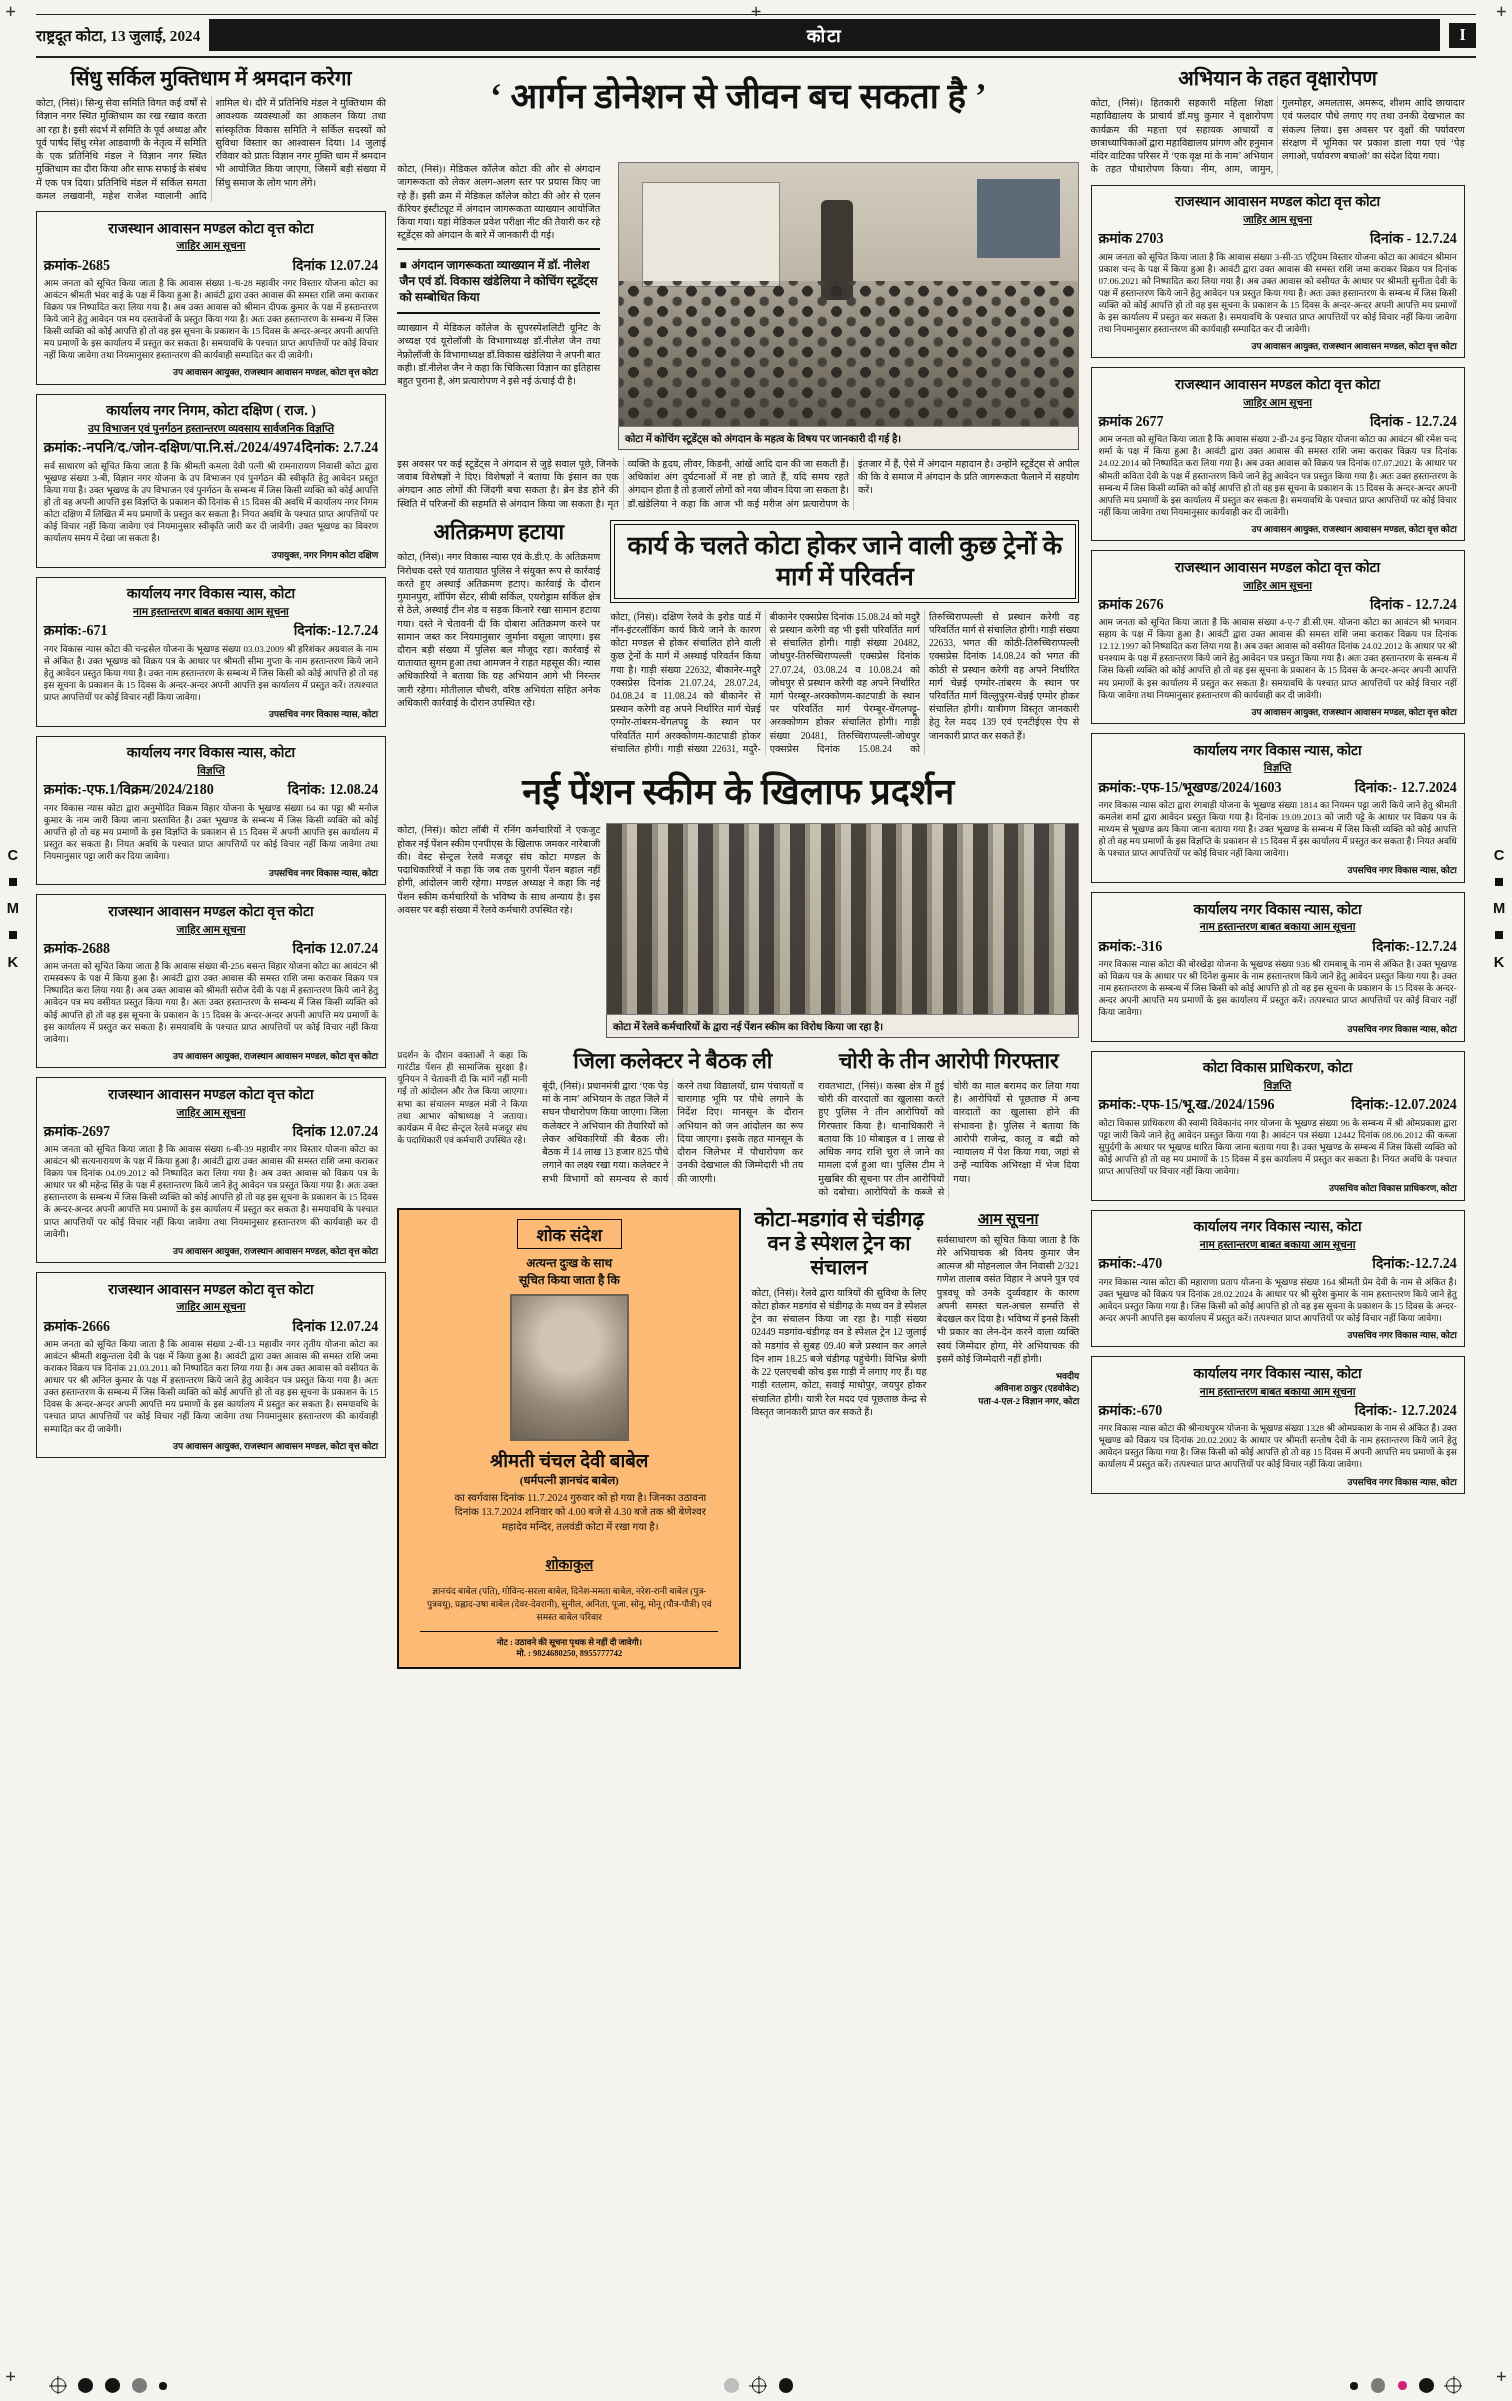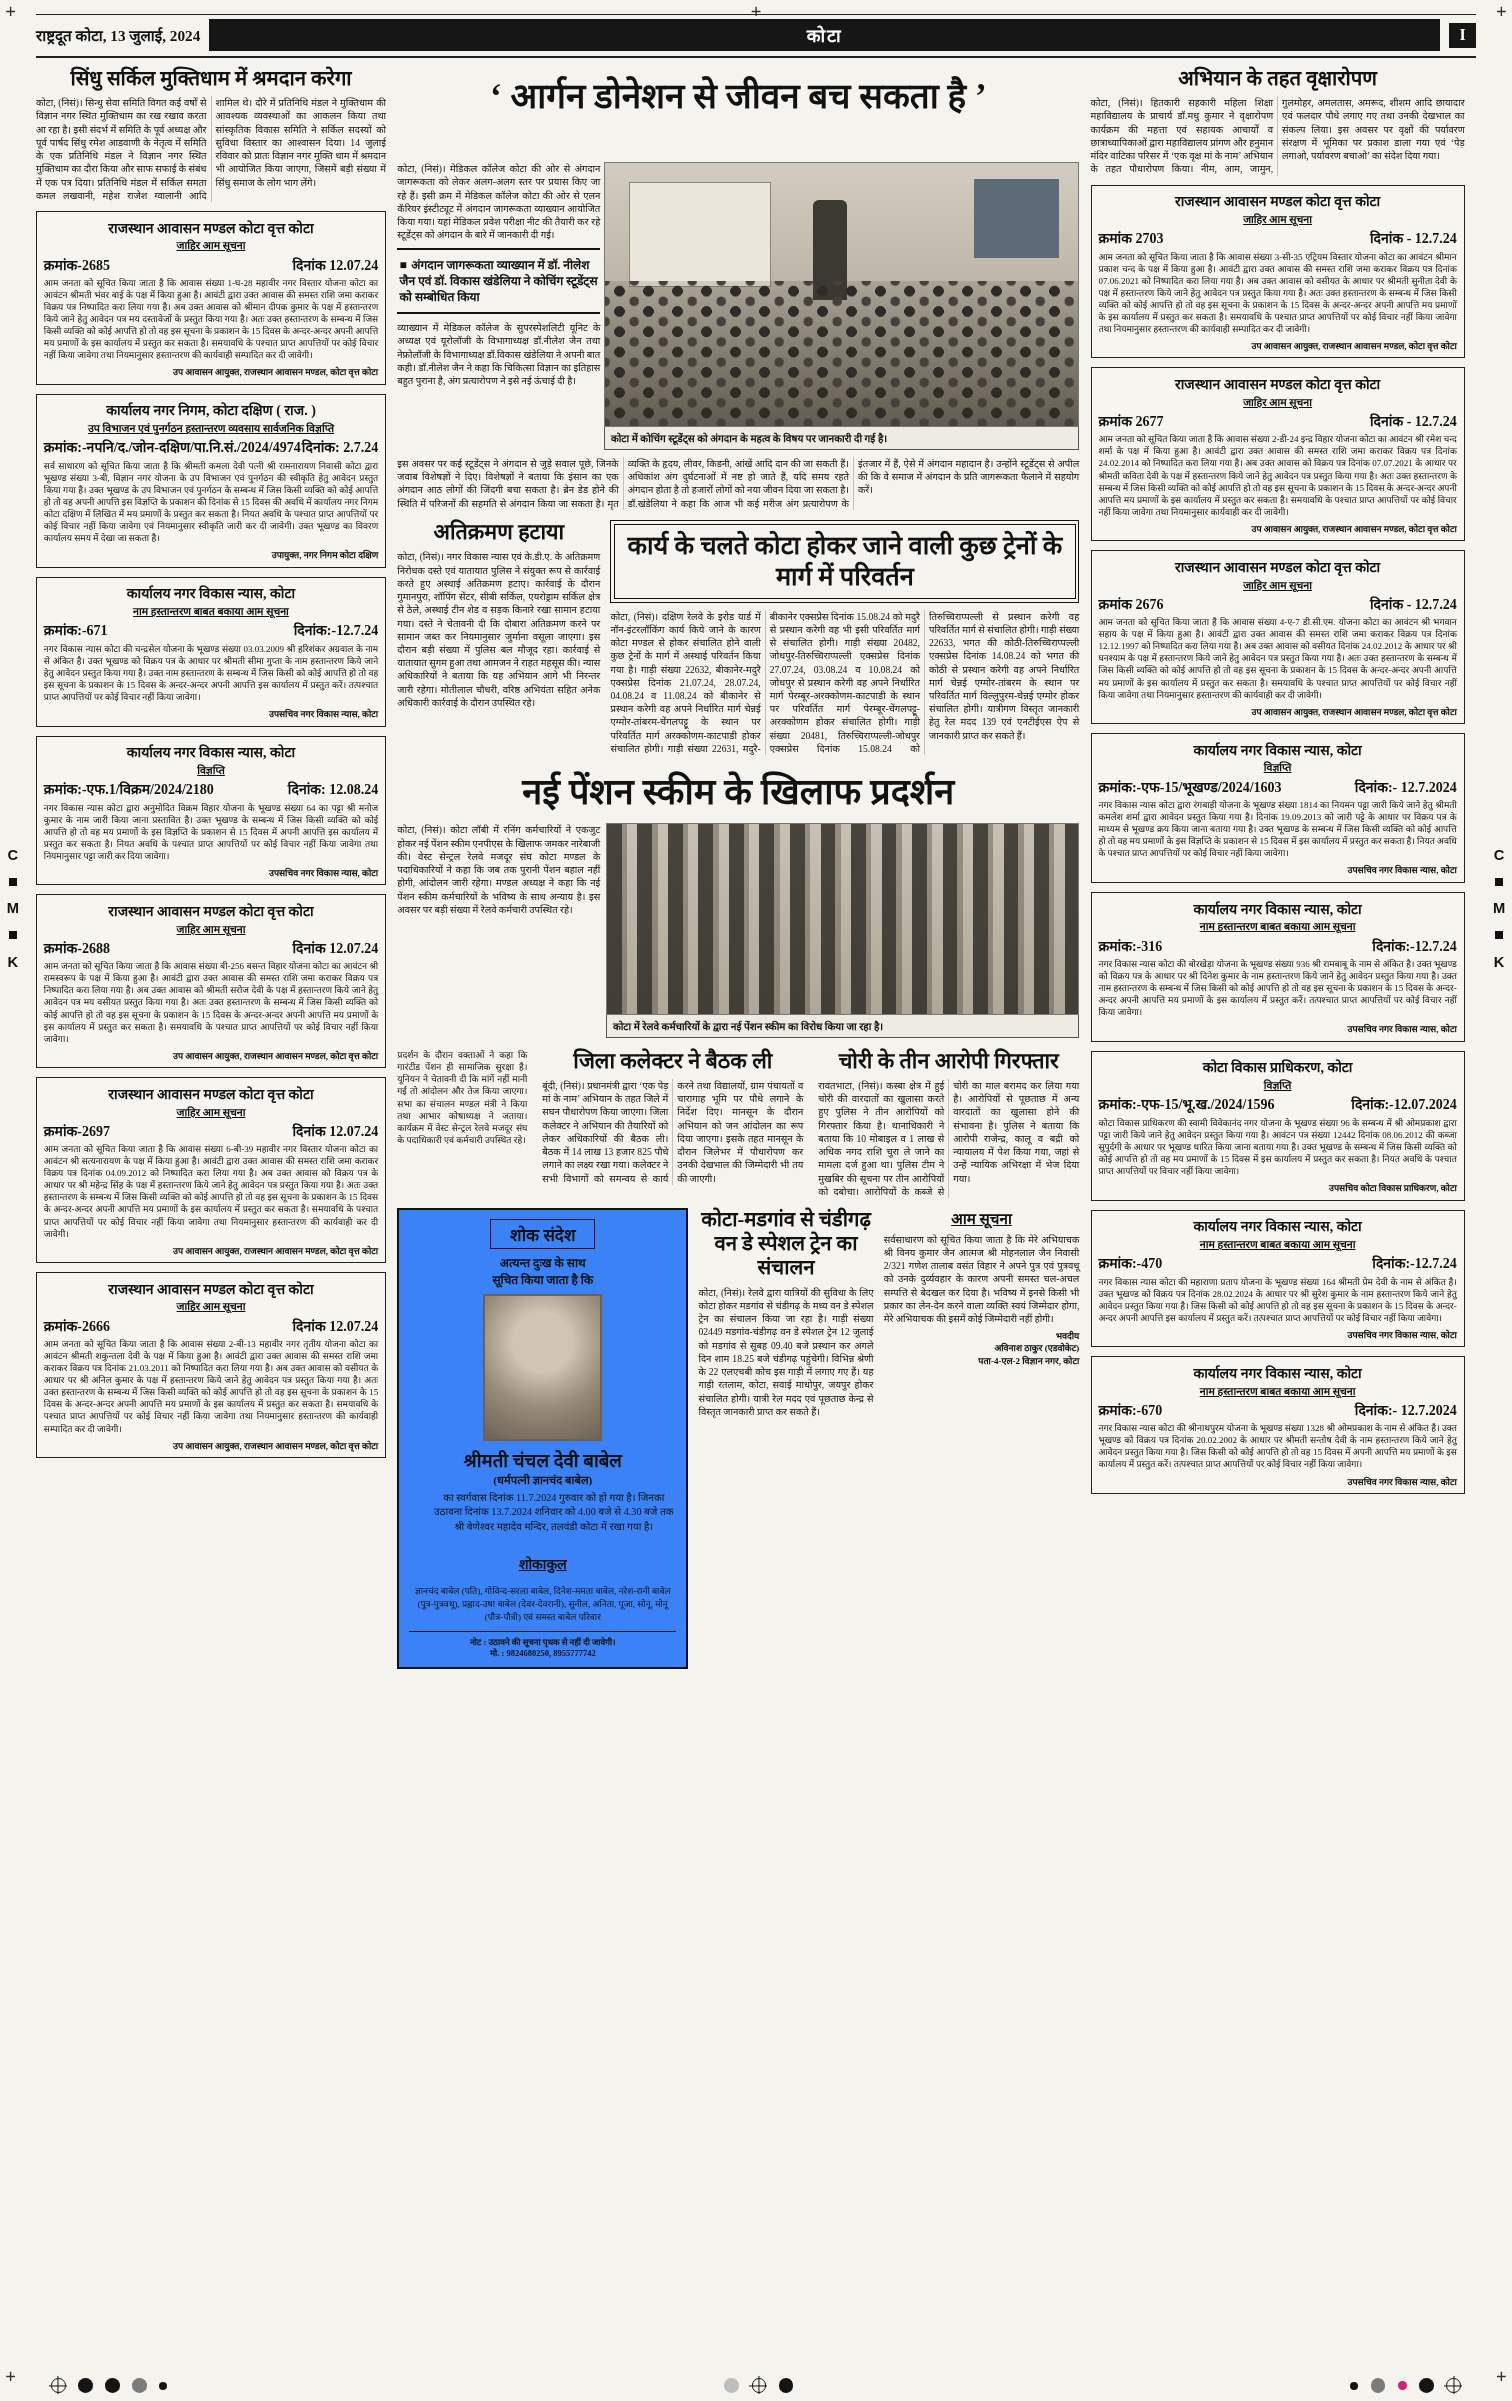--- a/index.html
+++ b/index.html
@@ -32,21 +32,21 @@
   .notice{ border:1.7px solid #222; padding:5.6px 6.8px; margin:9px 0; background:#f6f5f0; }
   .notice-title{ text-align:center; font-weight:bold; font-size:14px; }
   .notice-sub{ text-align:center; font-weight:bold; font-size:10.7px; text-decoration:underline; margin:1.7px 0; }
   .notice-sub:empty{ display:none; }
   .notice-meta{ display:flex; justify-content:space-between; gap:0; font-size:14px; font-weight:bold; margin:2.3px 0 3.4px; flex-wrap:wrap; }
   .notice-body{ font-size:9px; line-height:1.34; text-align:justify; }
   .notice-sign{ text-align:right; font-weight:bold; font-size:9px; margin-top:4px; }
 
   
   .organ-head{ font-size:35px; font-weight:bold; text-align:center; margin:4.5px 0 9px; }
-  .organ-row{ display:flex; gap:4px;margin-top:44px; }
+  .organ-row{ display:flex; gap:18px;margin-top:44px; }
   .organ-colA{ width:203px; flex:none; }
   .organ-colB{ flex:1; }
   .pullquote{ border-top:2.8px solid #111; border-bottom:2.8px solid #111; padding:6.8px 2.3px; margin:6.8px 0; font-size:12px; font-weight:bold; line-height:1.35; }
   .pullquote .sq{ margin-right:4.5px; }
   .photo{ position:relative; overflow:hidden; border:0.6px solid #777; }
   .organ-photo{ height:265px; background:linear-gradient(180deg,#d2ccc0 0%,#c0b9ab 40%,#a79e8e 100%); }
   .ph-screen{ position:absolute; left:5%; top:7%; width:30%; height:40%; background:#eae6dc; border:1.1px solid #8d8679; }
   .ph-speaker{ position:absolute; left:44%; top:14%; width:7%; height:38%; background:#3c3933; border-radius:5.6px 5.6px 0 0; }
   .ph-banner{ position:absolute; right:4%; top:6%; width:18%; height:30%; background:#5d6b78; }
   .ph-crowd{ position:absolute; left:0; bottom:0; width:100%; height:55%;
@@ -74,21 +74,21 @@
     background:
       repeating-linear-gradient(90deg, rgba(45,42,37,.85) 0 14.7px, rgba(96,89,77,.55) 14.7px 20.3px, rgba(150,142,128,.25) 20.3px 30.5px),
       linear-gradient(180deg,#d8d2c5 0%,#b7af9f 100%); }
 
   
   .bot-row1{ display:flex; gap:15px; margin-top:10.2px; }
   .pension-cont{ width:130px; flex:none; font-size:9px; line-height:1.36; text-align:justify; }
   .bot-art{ flex:1; min-width:0; }
   .bot-row2{ display:flex; gap:10.2px; margin-top:10.2px; }
 
-  .shok{ width:291px; flex:none; border:2.8px double #111; padding:9px 10px; text-align:center; background:#3b82f6; }
+  .shok{ width:344px; flex:none; border:2.8px double #111; padding:9px 21px; text-align:center; background:#fdba74; }
   .shok-title{ display:inline-block; border:1.1px solid #111; padding:2.3px 19px; font-size:17px; font-weight:bold; margin-bottom:5.6px; }
   .shok-intro{ font-size:12px; font-weight:bold; }
   .shok-photo{ width:119px; height:147px; margin:5.6px auto; border:2.3px solid #6b6156;
     background:radial-gradient(circle at 50% 32%, #cfc5b2 0 26%, #978b79 58%, #6d6355 100%); }
   .shok-name{ font-size:18.6px; font-weight:bold; margin-top:2.3px; }
   .shok-rel{ font-size:11.3px; font-weight:bold; }
   .shok-detail{ font-size:10.2px; margin-top:4.5px; text-align:center; line-height:1.4;margin-left:22px; }
   .shok-mt{ font-size:14px; font-weight:bold; text-decoration:underline; margin-top:20px; }
   .shok-mourners{ font-size:9px; margin-top:12px; line-height:1.45; }
   .shok-note{ border-top:1.1px solid #111; margin-top:6.8px; padding-top:4.5px; font-size:8.5px; font-weight:bold; }

